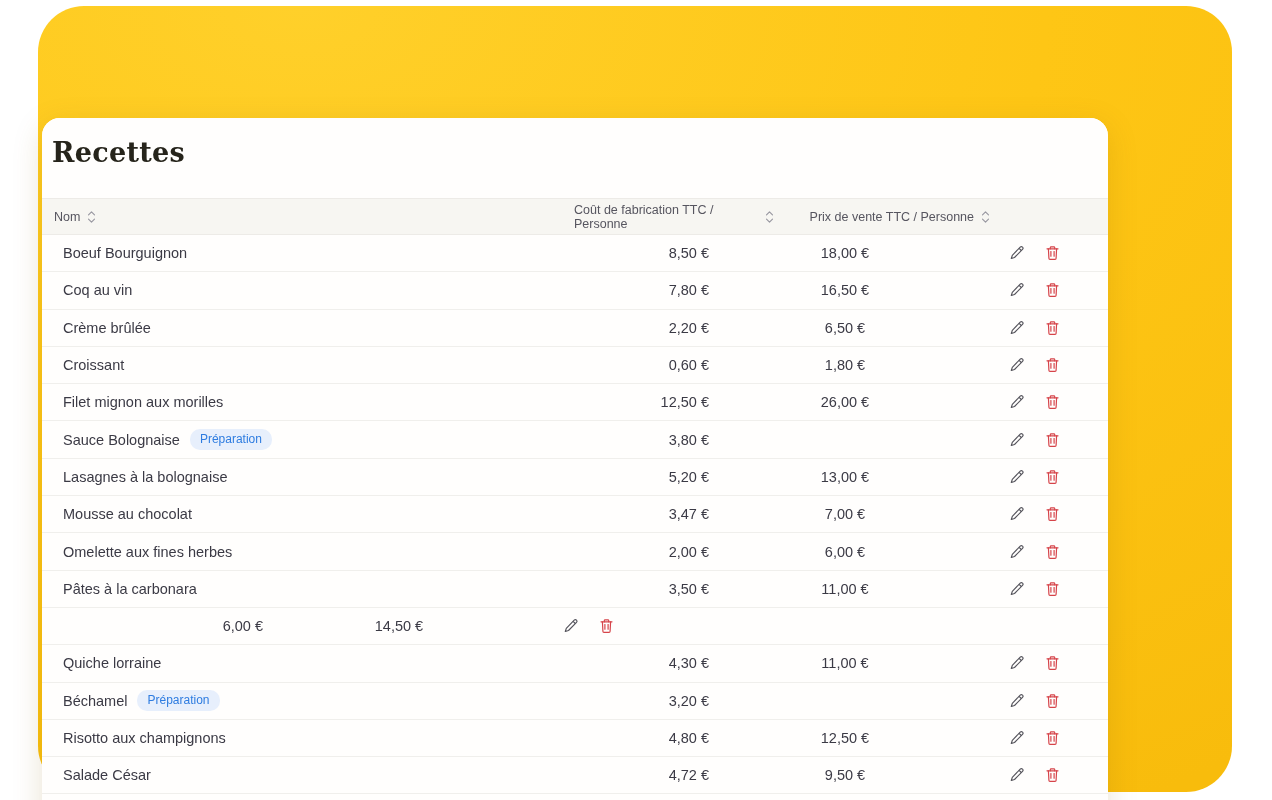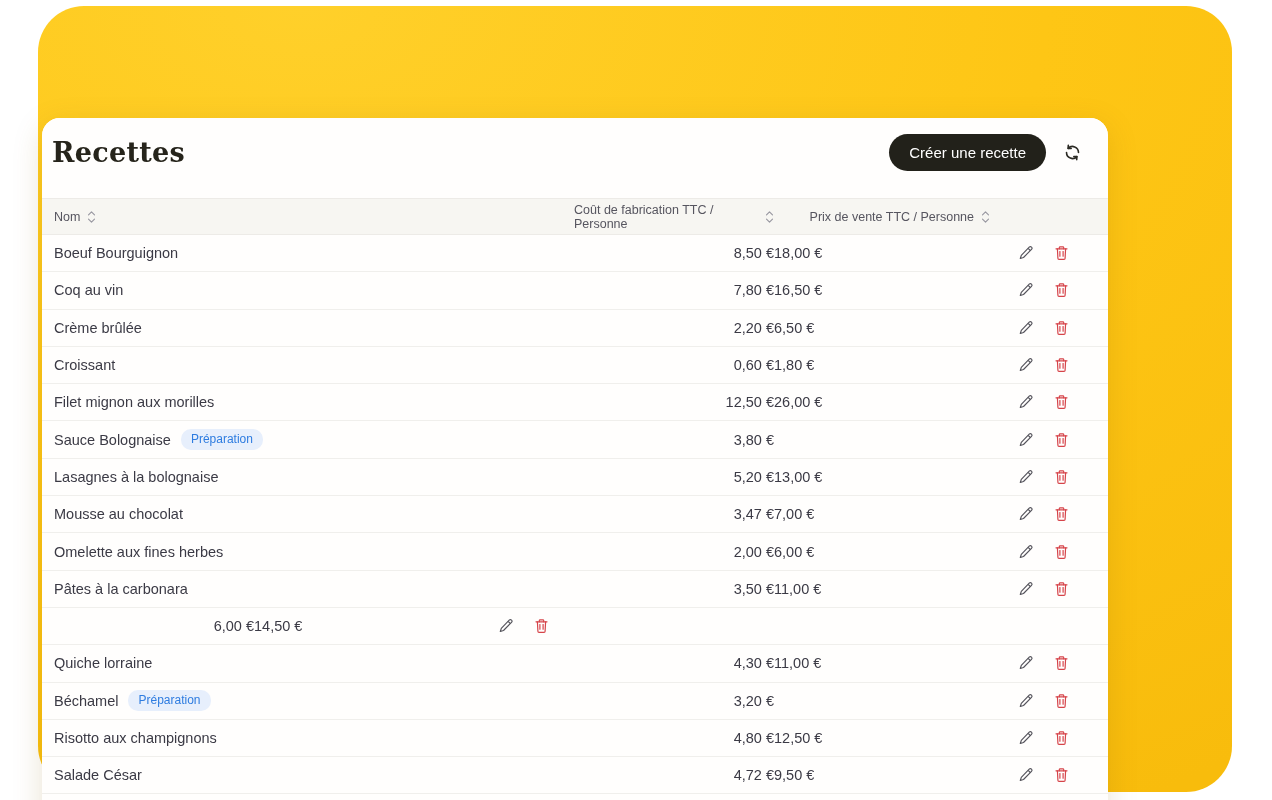--- a/index.html
+++ b/index.html
@@ -37,57 +37,44 @@
     background:#f7f6f2;border-top:1px solid #edebe7;border-bottom:1px solid #edebe7;
     color:#56555f;font-size:12.5px;margin-top:12px;
   }
   .th{display:flex;align-items:center;gap:7px;cursor:pointer}
   .th.col-name{flex:1}
   .th.col-cost{width:200px;justify-content:flex-end}
   .th.col-price{width:216px;justify-content:flex-end}
   .th.col-actions{width:106px}
   .sort-icon{color:#9a99a2;flex:none}
   .tr{
-    display:flex;align-items:center;height:36.3px;padding:0 12px;
+    display:flex;align-items:center;height:36.3px;padding:0 21px;
     border-bottom:1px solid #f0efec;background:#fffefd;
-    font-size:14.5px;color:#3b3a45;
+    font-size:14.5px;color:#3b3a45;gap:28px;
   }
   .td.col-name{flex:1;display:flex;align-items:center;gap:10px;white-space:nowrap;overflow:hidden}
   .td.col-cost{width:200px;text-align:right}
-  .td.col-price{width:216px;text-align:left}
+  .td.col-price{width:216px;text-align:center}
   .td.col-actions{width:106px;display:flex;align-items:center;justify-content:center;gap:16px}
   .badge{
     background:#e7effc;color:#2e7ce0;font-size:12px;line-height:1;
     padding:4px 10px 5px;border-radius:10px;white-space:nowrap;
   }
   .icon-btn{background:none;border:none;padding:2px;cursor:pointer;display:flex;align-items:center}
   .icon-btn.edit{color:#55545c}
   .icon-btn.delete{color:#d6444a}
 </style>
 </head>
 <body>
 
 <div class="brand-bg"></div>
 
 <div class="card">
   <div class="card-header">
     <h1 class="page-title">Recettes</h1>
-    <div class="header-actions">
-      <button class="create-btn">Créer une recette</button>
-      <button class="refresh-btn">
-        <span style="display:flex">
-          <svg width="19" height="19" viewBox="0 0 20 20" fill="none" stroke="currentColor" stroke-width="1.7" stroke-linecap="round" stroke-linejoin="round">
-            <path d="M16.3 10a6.3 6.3 0 0 0-10.9-4.3"></path>
-            <path d="M3.7 10a6.3 6.3 0 0 0 10.9 4.3"></path>
-            <path d="M5.6 2.5l-.2 3.2 3.2.1"></path>
-            <path d="M14.4 17.5l.2-3.2-3.2-.1"></path>
-          </svg>
-        </span>
-      </button>
-    </div>
   </div>
 
   <div class="thead">
     <div class="th col-name">
       <span>Nom</span>
       <span class="sort-icon" style="display:flex">
         <svg width="9" height="14" viewBox="0 0 9 14" fill="none" stroke="currentColor" stroke-width="1.2" stroke-linecap="round" stroke-linejoin="round">
           <path d="M1.5 4.9 4.5 1.9 7.5 4.9"></path>
             <path d="M1.5 9.1 4.5 12.1 7.5 9.1"></path>
         </svg>

